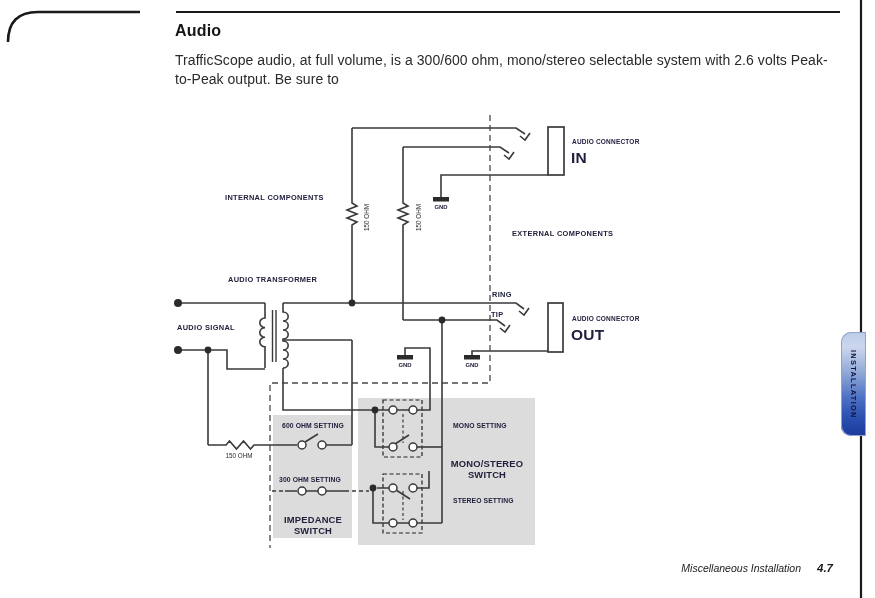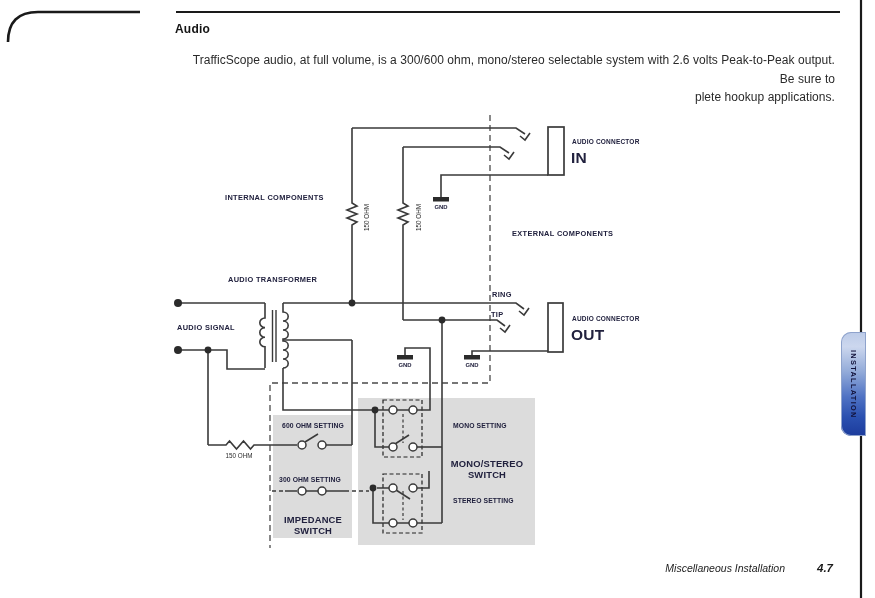--- a/index.html
+++ b/index.html
@@ -1,46 +1,45 @@
 <!DOCTYPE html>
 <html><head>
 <meta charset="utf-8">
 <style>
   html,body{margin:0;padding:0;background:#ffffff;}
   #page{position:relative;width:875px;height:598px;background:#fff;overflow:hidden;
         font-family:"Liberation Sans", sans-serif;color:#1c1c1c;}
   .abs{position:absolute;}
-  #doc-title{left:175px;top:22px;font-size:12px;font-weight:800;color:#141414;letter-spacing:.2px;}
-  #para{left:175px;top:51px;width:660px;font-size:12px;line-height:18.6px;color:#2a2a2a;letter-spacing:.05px;text-align:right;}
+  #doc-title{left:175px;top:22px;font-size:16px;font-weight:800;color:#141414;letter-spacing:.2px;}
+  #para{left:175px;top:51px;width:660px;font-size:14px;line-height:18.6px;color:#2a2a2a;letter-spacing:.05px;}
   #side-tab{left:841px;top:332px;width:25px;height:104px;border-radius:10px 0 0 10px;
      background:linear-gradient(180deg,#bccbe8 0%,#ccd7ee 14%,#93abd9 38%,#5073c4 62%,#2a50b0 82%,#1c3b9c 100%);
      display:flex;align-items:center;justify-content:center;box-shadow:0 0 0 1px #8fa3cc inset;}
   #side-tab span{writing-mode:vertical-rl;font-size:7.4px;font-weight:700;letter-spacing:1.3px;color:#12123a;}
   #footer{left:0;top:562px;width:833px;text-align:right;font-size:10.5px;font-style:italic;color:#1a1a1a;}
-  #footer .pg{font-weight:700;font-size:11.5px;margin-left:32px;}
+  #footer .pg{font-weight:700;font-size:11.5px;margin-left:16px;}
   svg text{font-family:"Liberation Sans", sans-serif;fill:#21213e;}
   .lbl{font-size:7.4px;font-weight:700;letter-spacing:.35px;}
   .lbl-sm{font-size:6.8px;font-weight:700;letter-spacing:.1px;}
   .lbl-gnd{font-size:5.9px;font-weight:700;}
   .lbl-ohm{font-size:6.3px;font-weight:400;fill:#2b2b2b;}
   .lbl-big{font-size:9.4px;font-weight:700;letter-spacing:.2px;}
   .lbl-conn{font-size:6.5px;font-weight:700;letter-spacing:.2px;}
   .lbl-huge{font-size:15.5px;font-weight:800;letter-spacing:.3px;}
   .mid{text-anchor:middle;}
 </style>
 </head>
 <body>
 
 <div id="page">
 
   <div class="abs" id="doc-title">Audio</div>
 
   <div class="abs" id="para">
     <div>TrafficScope audio, at full volume, is a 300/600 ohm, mono/stereo selectable  system with 2.6 volts Peak-to-Peak output.  Be sure to</div>
-    <div>plete hookup applications.</div>
   </div>
 
   <svg class="abs" style="left:0;top:0" width="875" height="598" viewBox="0 0 875 598">
 
     <g stroke="#1a1a1a" fill="none">
       <path d="M8 42 Q8 12 38 12 H140" stroke-width="2.6"></path>
       <path d="M176 12 H840" stroke-width="2.2"></path>
       <path d="M861 0 V598" stroke-width="2.2"></path>
     </g>
 

